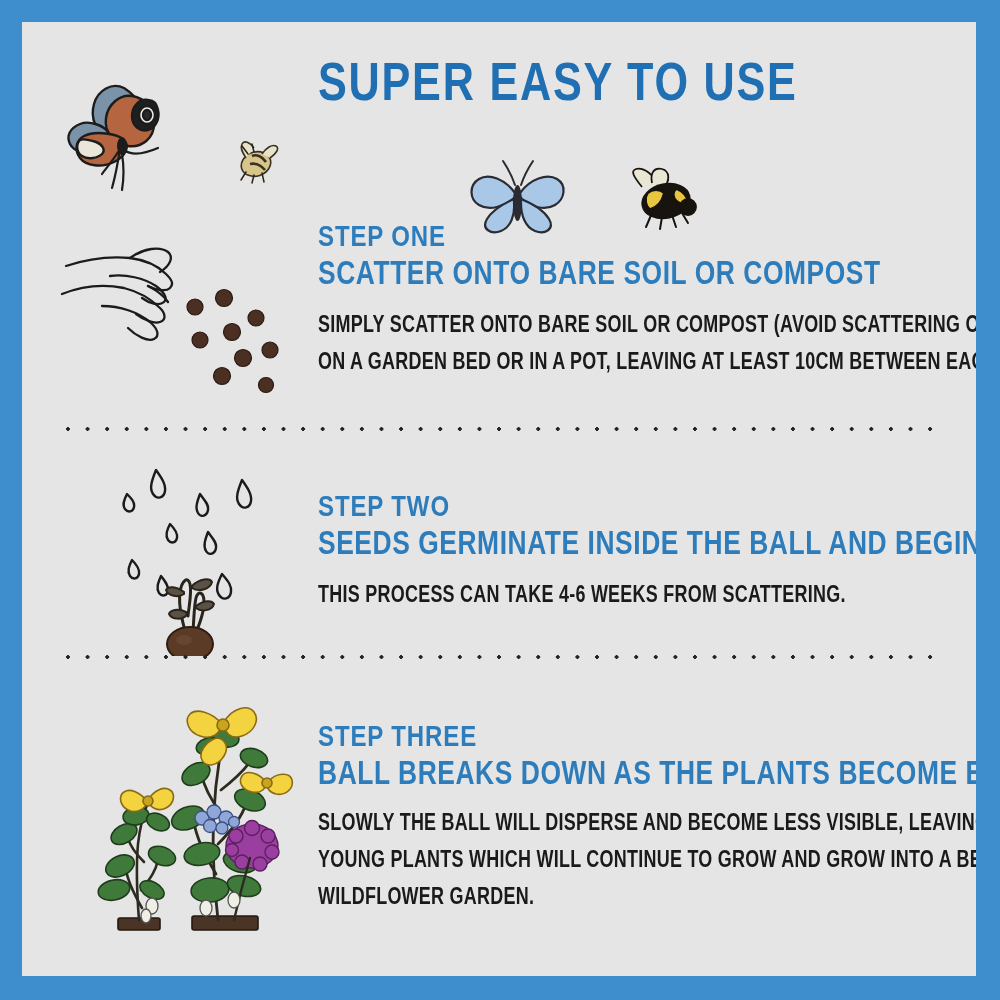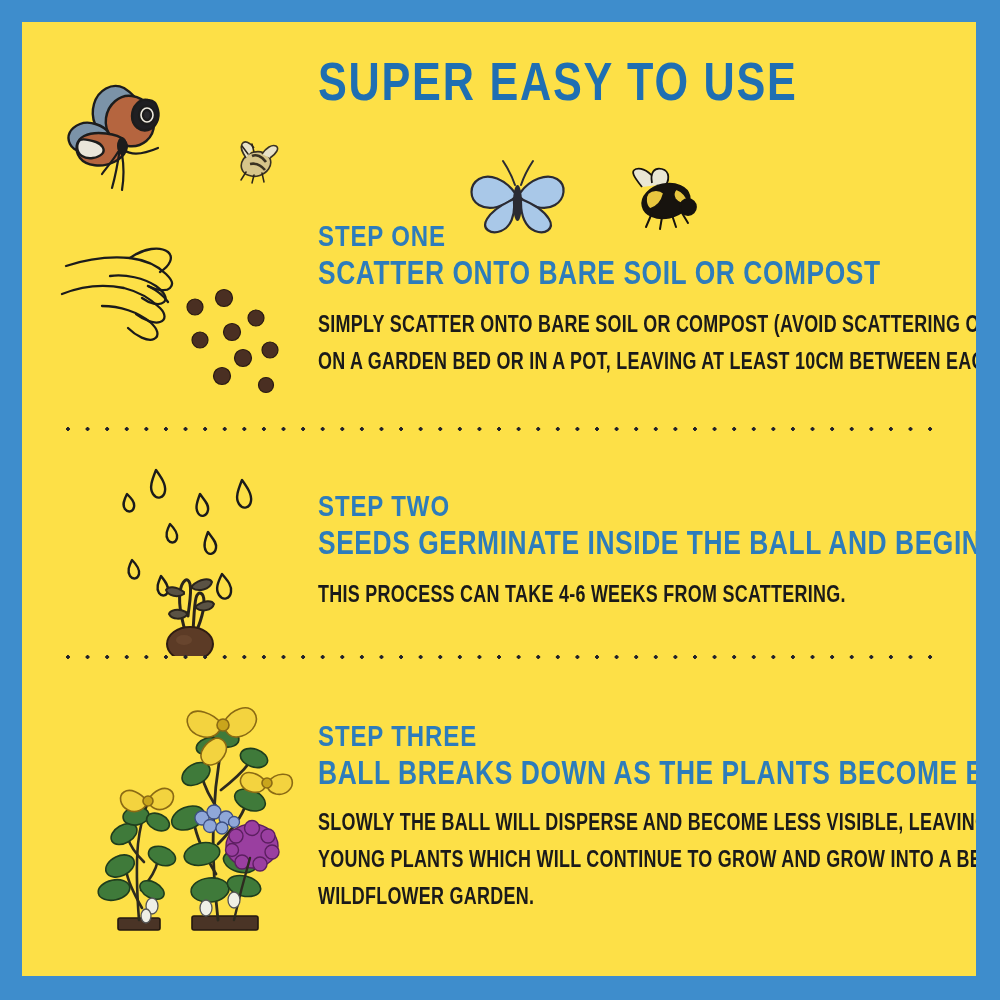--- a/index.html
+++ b/index.html
@@ -15,21 +15,21 @@
     box-sizing: border-box;
     overflow: hidden;
     font-family: "Liberation Sans", sans-serif;
   }
   #canvas {
     position: absolute;
     left: 22px;
     top: 22px;
     width: 954px;
     height: 954px;
-    background: #fde047;
+    background: #e5e5e5;
     overflow: hidden;
   }
 
   
   .headline {
     position: absolute;
     left: 296px;
     top: 32px;
     color: #1f6fb2;
     font-family: "Liberation Sans Narrow", "Liberation Sans", sans-serif;

